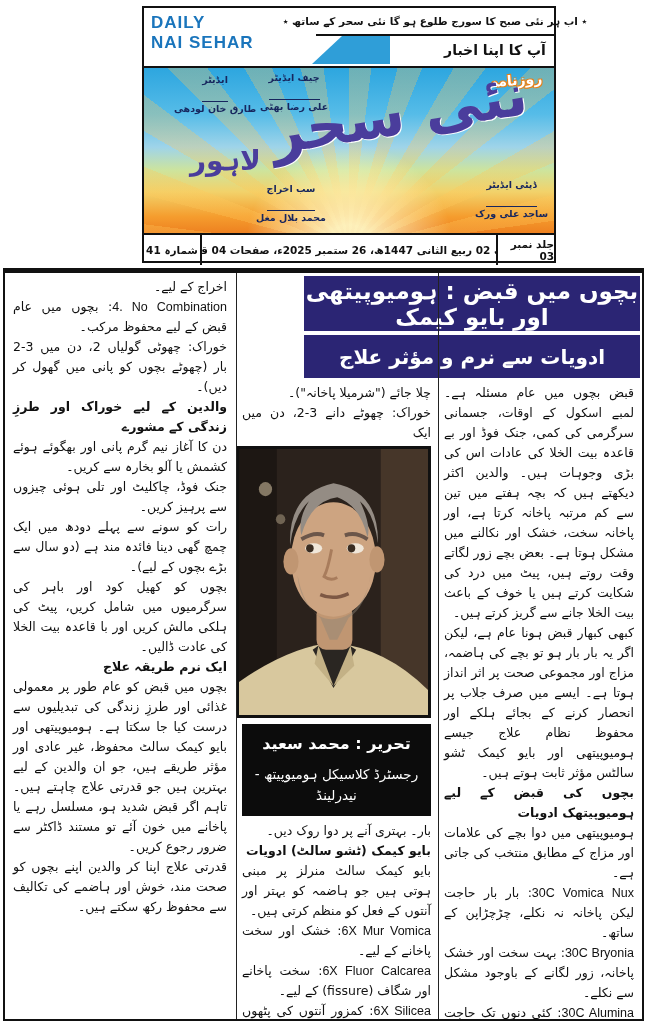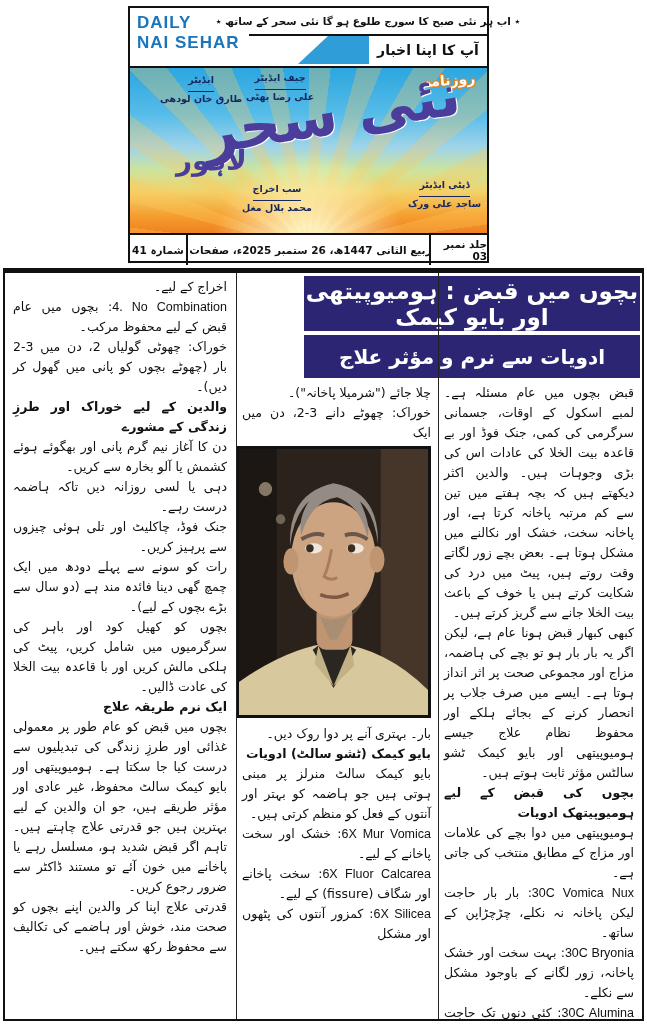--- a/index.html
+++ b/index.html
@@ -1,19 +1,19 @@
 <!DOCTYPE html>
 <html lang="ur"><head>
 <meta charset="utf-8">
 <style>
   html,body{margin:0;padding:0;background:#fff;}
   .page{position:relative;width:647px;height:1024px;background:#fff;overflow:hidden;
         font-family:"DejaVu Sans",sans-serif;color:#111;}
   
-  .masthead{position:absolute;left:128px;top:6px;width:361px;height:257px;
+  .masthead{position:absolute;left:142px;top:6px;width:414px;height:257px;
             border:2px solid #111;box-sizing:border-box;background:#fff;}
   .m-header{position:relative;height:58px;border-bottom:2px solid #111;background:#fff;}
   .logo-en{position:absolute;left:7px;top:5px;color:#1a75bc;font-weight:bold;
            font-family:"Liberation Sans",sans-serif;font-size:17px;line-height:1.2;letter-spacing:1px;}
   .slogan{position:absolute;top:0;right:0;width:238px;height:26px;border-bottom:2px solid #111;
           display:flex;align-items:center;justify-content:center;direction:rtl;
           font-size:10.5px;font-weight:bold;white-space:nowrap;}
   .blue-wedge{position:absolute;left:168px;top:28px;width:78px;height:28px;background:#2f9ed8;
           -webkit-clip-path:polygon(30px 0,100% 0,100% 100%,0 100%);clip-path:polygon(30px 0,100% 0,100% 100%,0 100%);}
   .tagline{position:absolute;right:0;top:28px;width:118px;height:28px;display:flex;align-items:center;
@@ -24,21 +24,21 @@
   .m-sky::before{content:"";position:absolute;inset:0;
      background:radial-gradient(circle at 50% 108%, rgba(255,255,210,.85) 0 8%, rgba(255,255,210,0) 38%),
      repeating-conic-gradient(from 240deg at 50% 110%, rgba(255,200,90,.30) 0 7deg, rgba(255,255,255,0) 7deg 15deg);}
   .calligraphy{position:absolute;right:26px;top:12px;font-size:58px;font-weight:bold;color:#4a3d9c;
      transform:rotate(-9deg);white-space:nowrap;direction:rtl;text-shadow:1px 1px 0 #fff;}
   .rozanama{position:absolute;right:12px;top:4px;color:#fff;font-weight:bold;font-size:14px;direction:rtl;
      transform:rotate(-4deg);
      text-shadow:1px 1px 0 #e8821a,-1px -1px 0 #e8821a,1px -1px 0 #e8821a,-1px 1px 0 #e8821a;}
   .lahore{position:absolute;left:46px;top:76px;font-size:28px;font-weight:bold;color:#4a3d9c;direction:rtl;}
   .ed{position:absolute;direction:rtl;text-align:center;font-size:9.5px;font-weight:bold;color:#17265e;line-height:1.5;}
-  .ed .t{display:inline-block;border-bottom:1px solid #17265e;padding-bottom:4px;}
+  .ed .t{display:inline-block;border-bottom:1px solid #17265e;padding-bottom:14px;}
   .ed-editor{left:30px;top:5px;} .ed-chief{left:116px;top:3px;}
   .ed-sub{left:112px;top:114px;} .ed-deputy{right:6px;top:110px;}
   
   .m-date{height:30px;border-top:2px solid #111;display:flex;direction:rtl;align-items:stretch;
           font-size:10.5px;font-weight:bold;}
   .m-date>div{display:flex;align-items:center;justify-content:center;}
   .m-vol{width:56px;border-left:2px solid #111;}
   .m-dateline{flex:1;white-space:nowrap;overflow:hidden;}
   .m-issue{width:56px;border-right:2px solid #111;}
   
@@ -150,36 +150,39 @@
         <path d="M112,86 Q124,82 136,90" stroke="#6b564a" stroke-width="4" fill="none"></path>
         <ellipse cx="79" cy="99" rx="9" ry="5" fill="#f0e7da"></ellipse>
         <ellipse cx="123" cy="99" rx="9" ry="5" fill="#f0e7da"></ellipse>
         <circle cx="75" cy="99" r="4" fill="#3a2d22"></circle>
         <circle cx="119" cy="99" r="4" fill="#3a2d22"></circle>
         <path d="M98,100 Q94,120 90,127 Q97,132 104,128" stroke="#a87c5c" stroke-width="3" fill="none"></path>
         <path d="M86,145 Q100,151 116,144" stroke="#7d5844" stroke-width="3.5" fill="none"></path>
         <path d="M62,126 Q64,152 84,166 Q100,174 118,164 Q136,150 139,126 Q134,158 116,168 L104,190 L96,190 L86,168 Q68,156 62,126 Z" fill="#8f8678" opacity="0.45"></path>
       </svg>
 
+      <div class="caption">
+        <div class="l1">تحریر : محمد سعید</div>
+        <div class="l2">رجسٹرڈ کلاسیکل ہومیوپیتھ - نیدرلینڈ</div>
+      </div>
 
       <p>بار۔ بہتری آنے پر دوا روک دیں۔</p>
       <p class="hd">بایو کیمک (ٹشو سالٹ) ادویات</p>
       <p>بایو کیمک سالٹ منرلز پر مبنی ہوتی ہیں جو ہاضمہ کو بہتر اور آنتوں کے فعل کو منظم کرتی ہیں۔</p>
       <p><span class="ltr">6X Mur Vomica</span><span>: خشک اور سخت پاخانے کے لیے۔</span></p>
       <p><span class="ltr">6X Fluor Calcarea</span><span>: سخت پاخانے اور شگاف (fissure) کے لیے۔</span></p>
       <p><span class="ltr">6X Silicea</span><span>: کمزور آنتوں کی پٹھوں اور مشکل</span></p>
     </div>
 
     <div class="col col-left">
       <p>اخراج کے لیے۔</p>
       <p><span class="ltr">4. No Combination</span><span>: بچوں میں عام قبض کے لیے محفوظ مرکب۔</span></p>
       <p>خوراک: چھوٹی گولیاں 2، دن میں 3-2 بار (چھوٹے بچوں کو پانی میں گھول کر دیں)۔</p>
       <p class="hd">والدین کے لیے خوراک اور طرزِ زندگی کے مشورے</p>
       <p>دن کا آغاز نیم گرم پانی اور بھگوئے ہوئے کشمش یا آلو بخارہ سے کریں۔</p>
-      <p>دہی یا لسی روزانہ دیں تاکہ ہاضمہ درست رہے۔</p>
       <p>جنک فوڈ، چاکلیٹ اور تلی ہوئی چیزوں سے پرہیز کریں۔</p>
       <p>رات کو سونے سے پہلے دودھ میں ایک چمچ گھی دینا فائدہ مند ہے (دو سال سے بڑے بچوں کے لیے)۔</p>
       <p>بچوں کو کھیل کود اور باہر کی سرگرمیوں میں شامل کریں، پیٹ کی ہلکی مالش کریں اور با قاعدہ بیت الخلا کی عادت ڈالیں۔</p>
       <p class="hd">ایک نرم طریقہ علاج</p>
       <p>بچوں میں قبض کو عام طور پر معمولی غذائی اور طرزِ زندگی کی تبدیلیوں سے درست کیا جا سکتا ہے۔ ہومیوپیتھی اور بایو کیمک سالٹ محفوظ، غیر عادی اور مؤثر طریقے ہیں، جو ان والدین کے لیے بہترین ہیں جو قدرتی علاج چاہتے ہیں۔ تاہم اگر قبض شدید ہو، مسلسل رہے یا پاخانے میں خون آئے تو مستند ڈاکٹر سے ضرور رجوع کریں۔</p>
       <p>قدرتی علاج اپنا کر والدین اپنے بچوں کو صحت مند، خوش اور ہاضمے کی تکالیف سے محفوظ رکھ سکتے ہیں۔</p>
     </div>
 
   </div>
 </div>

